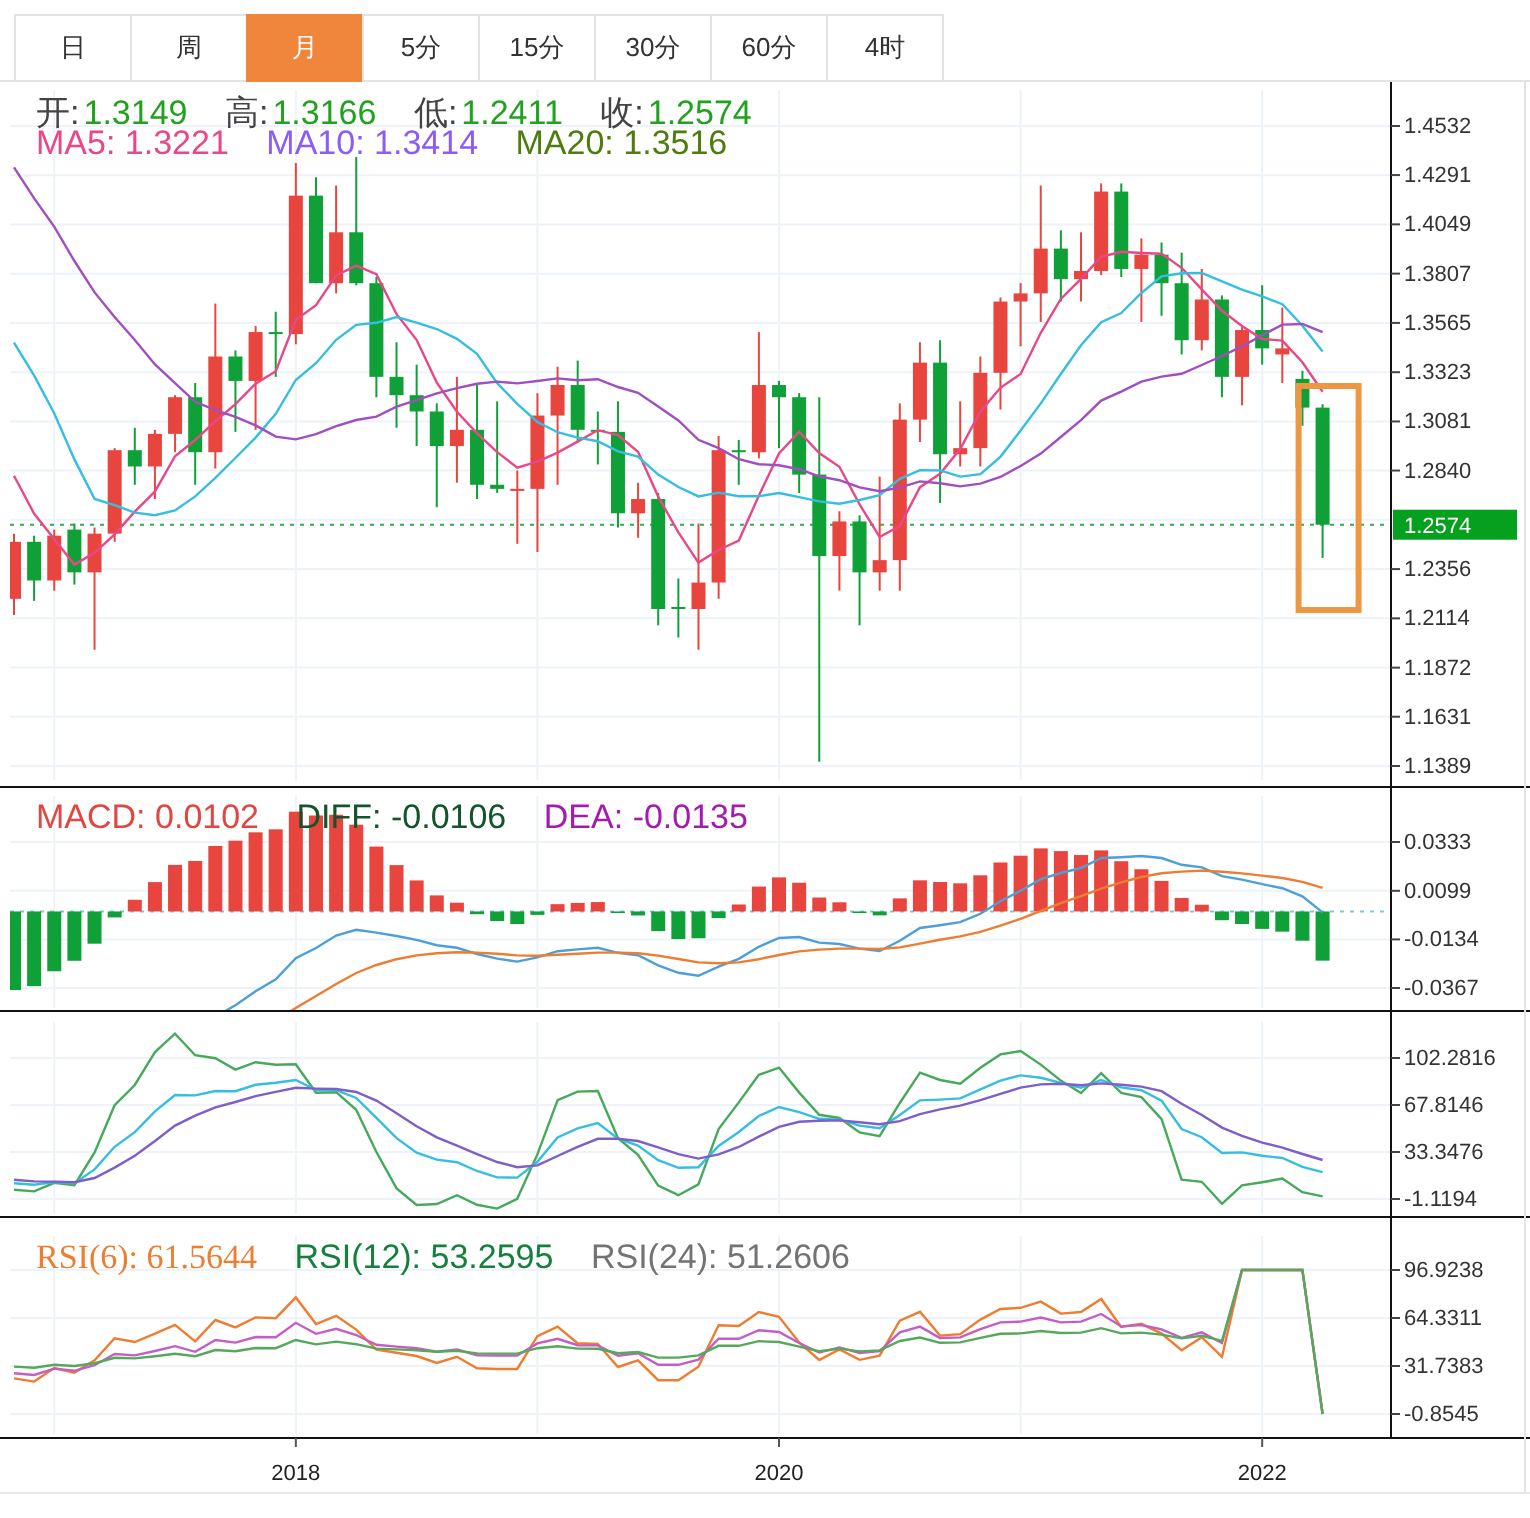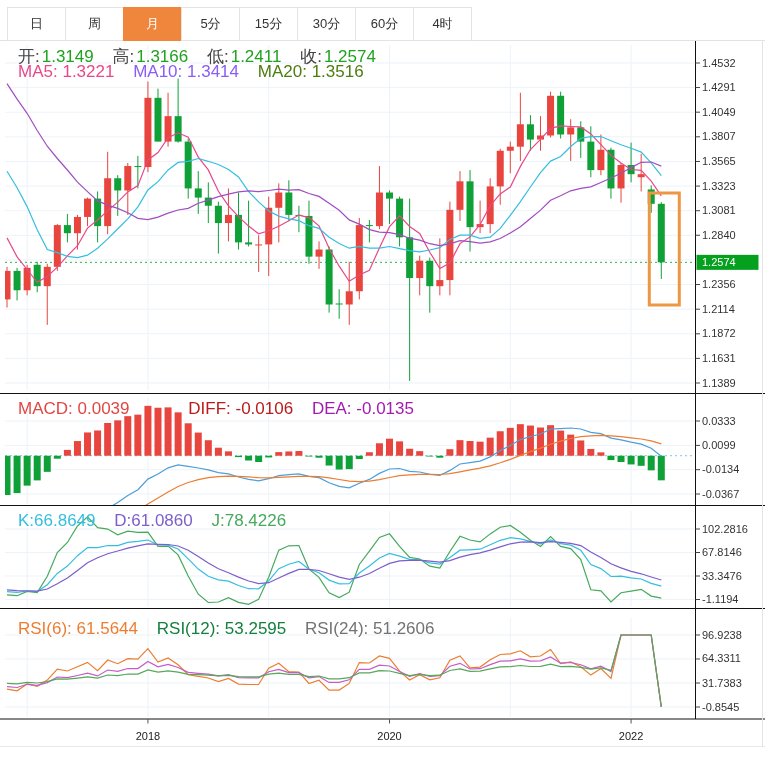--- a/index.html
+++ b/index.html
@@ -401,29 +401,24 @@
     <span class="li"><span class="lbl">收:</span><span style="color: rgb(33, 162, 31);">1.2574</span></span>
   </div>
 
   <div class="legend ma">
     <span class="li" style="color: rgb(232, 72, 138);"><span>MA5:</span> <span>1.3221</span></span>
     <span class="li" style="color: #8b5cf6;"><span>MA10:</span> <span>1.3414</span></span>
     <span class="li" style="color: #4d7c0f;"><span>MA20:</span> <span>1.3516</span></span>
   </div>
 
   <div class="legend macd-l">
-    <span class="li" style="color: rgb(224, 71, 67);"><span>MACD:</span> <span>0.0039</span></span>
-    <span class="li" style="color: #b91c1c; margin-left: 40px;"><span>DIFF:</span> <span>-0.0106</span></span>
+    <span class="li" style="color: rgb(224, 71, 67);"><span>MACD:</span> <span>0.0102</span></span>
+    <span class="li" style="color: #14532d;"><span>DIFF:</span> <span>-0.0106</span></span>
     <span class="li" style="color: #a21caf;"><span>DEA:</span> <span>-0.0135</span></span>
   </div>
 
-  <div class="legend kdj-l">
-    <span class="li" style="color: rgb(54, 190, 224);"><span>K:</span><span>66.8649</span></span>
-    <span class="li" style="color: rgb(126, 94, 200);"><span>D:</span><span>61.0860</span></span>
-    <span class="li" style="color: rgb(70, 169, 92);"><span>J:</span><span>78.4226</span></span>
-  </div>
 
   <div class="legend rsi-l">
-    <span class="li" style="color: rgb(237, 125, 49);"><span>RSI(6):</span> <span>61.5644</span></span>
+    <span class="li" style="color: rgb(237, 125, 49); font-family: Liberation Serif, serif;"><span>RSI(6):</span> <span>61.5644</span></span>
     <span class="li" style="color: #15803d;"><span>RSI(12):</span> <span>53.2595</span></span>
     <span class="li" style="color: #737373;"><span>RSI(24):</span> <span>51.2606</span></span>
   </div>
 </div>
 
 </body></html>

